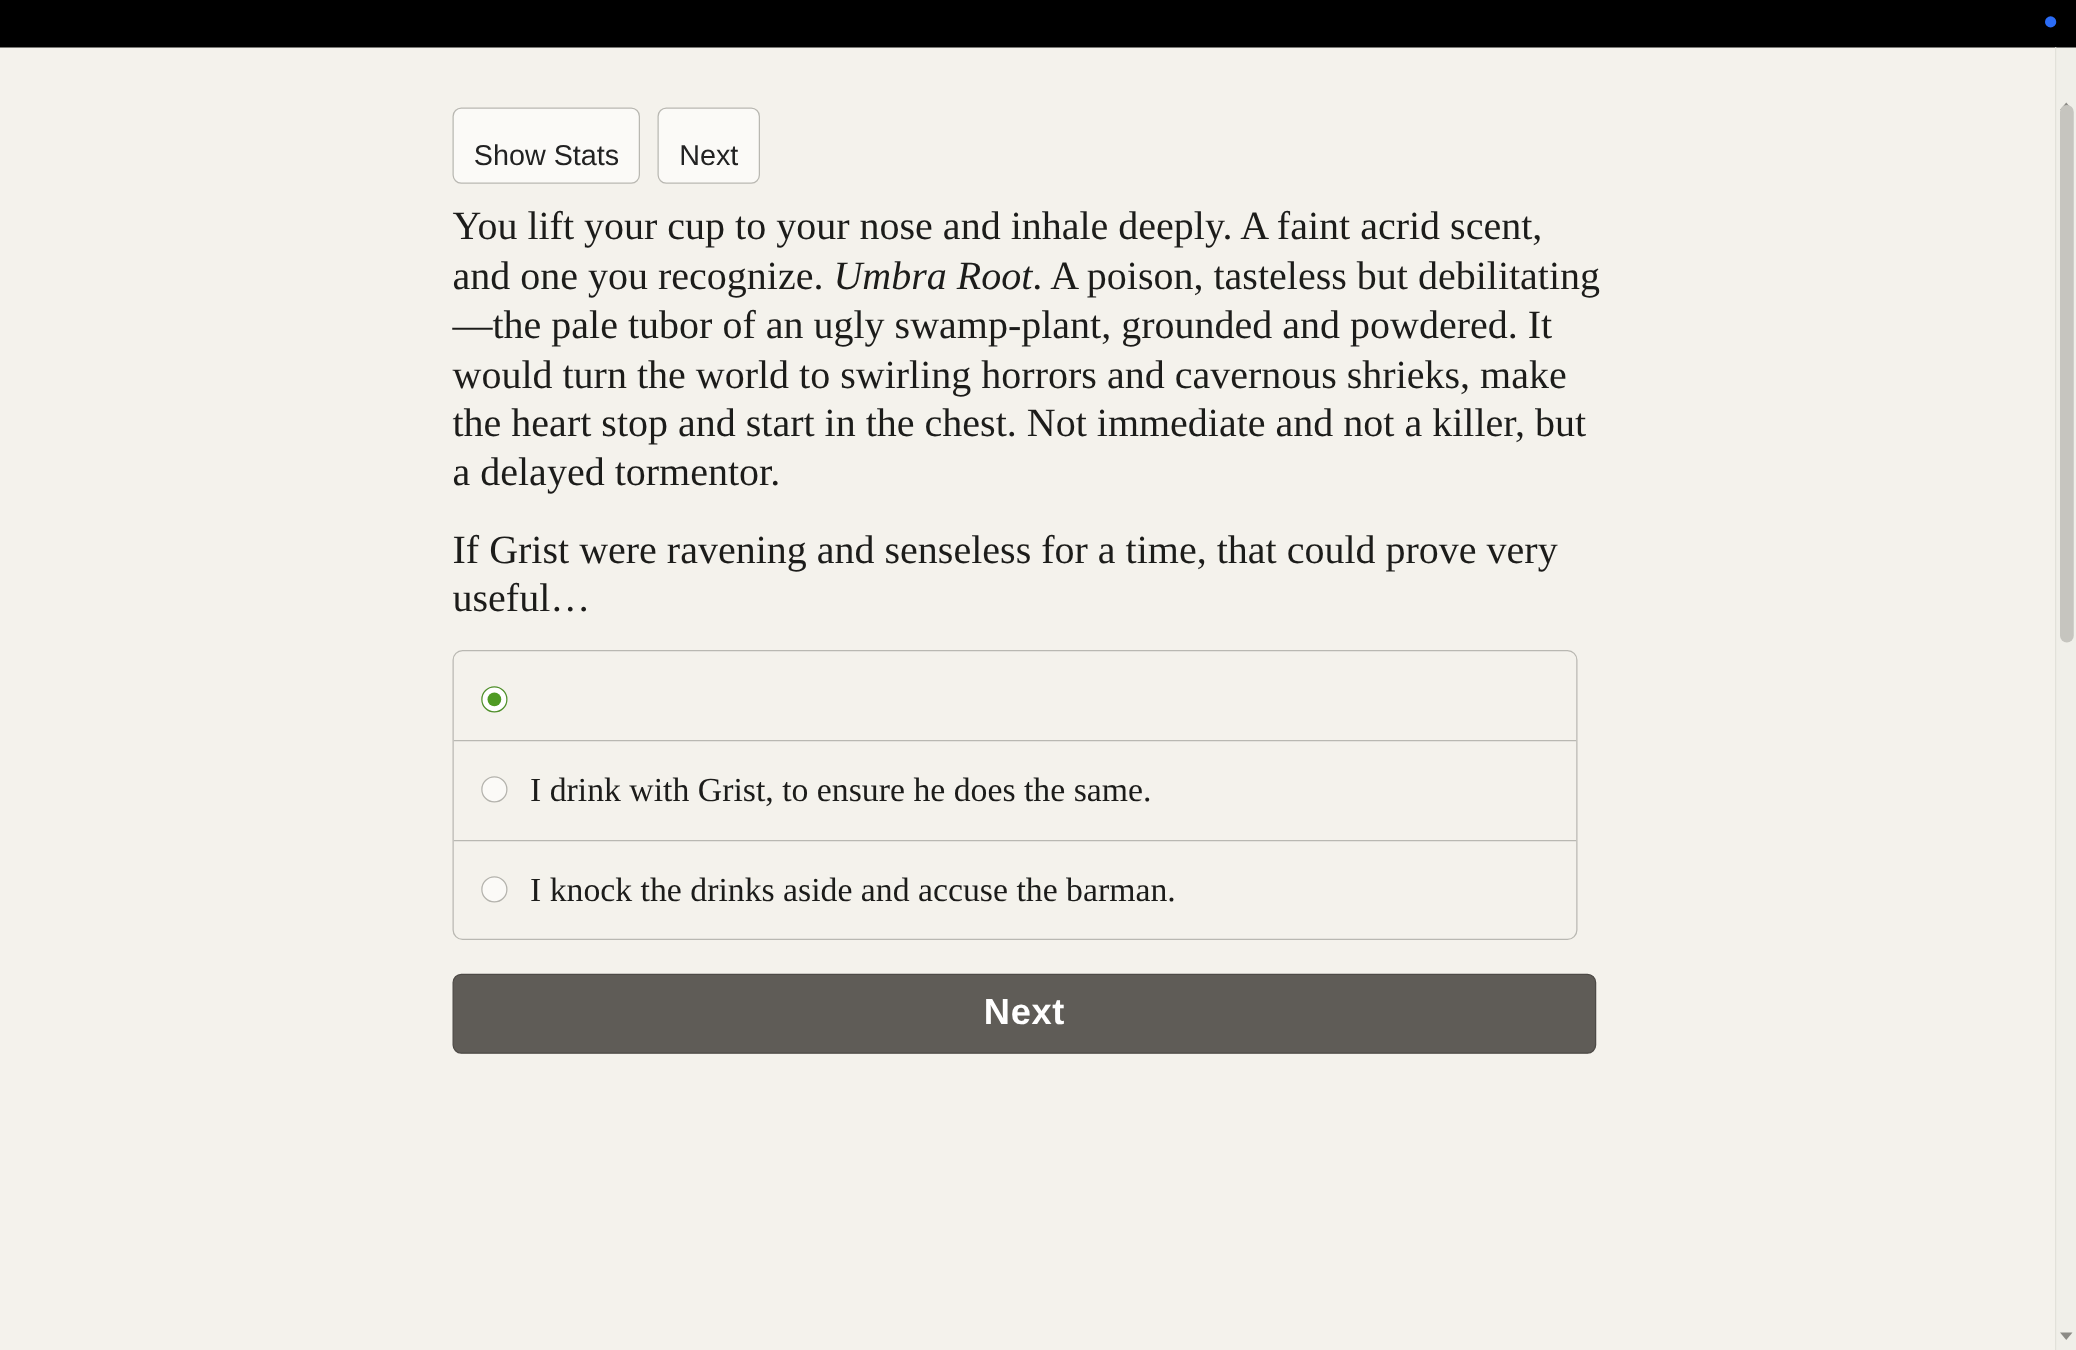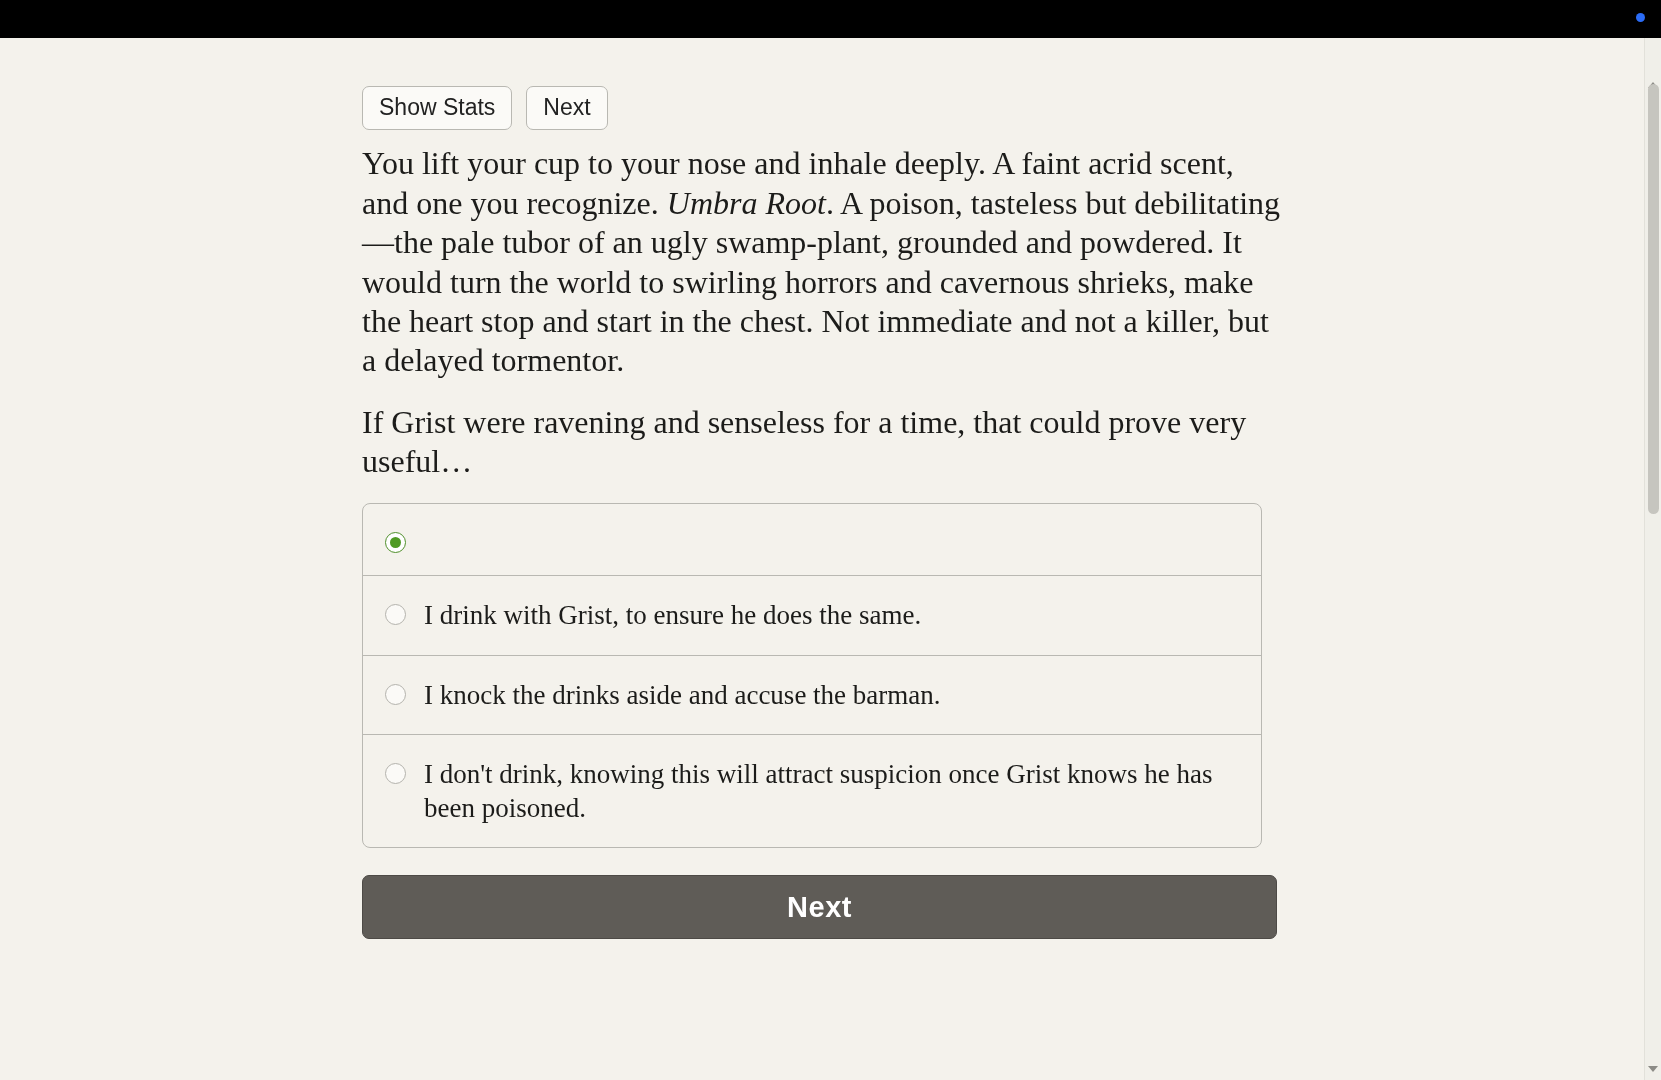--- a/index.html
+++ b/index.html
@@ -96,21 +96,21 @@
     gap: 14px;
     margin-bottom: 14px;
   }
   .chrome-btn {
     font-family: "Liberation Sans", sans-serif;
     font-size: 23px;
     color: #222222;
     background: #fbfaf7;
     border: 1px solid #b9b8b2;
     border-radius: 7px;
-    padding: 7px 16px 9px 16px;
+    padding: 24px 16px 9px 16px;
     line-height: 1.15;
     cursor: pointer;
   }
 
   
   .story-p {
     font-family: "Liberation Serif", serif;
     font-size: 32px;
     line-height: 1.23;
     color: #1c1c1a;
@@ -221,24 +221,20 @@
       <div class="choice">
         <span class="radio"></span>
         <span class="choice-label">I drink with Grist, to ensure he does the same.</span>
       </div>
 
       <div class="choice">
         <span class="radio"></span>
         <span class="choice-label">I knock the drinks aside and accuse the barman.</span>
       </div>
 
-      <div class="choice">
-        <span class="radio"></span>
-        <span class="choice-label">I don't drink, knowing this will attract suspicion once Grist knows he has been poisoned.</span>
-      </div>
 
     </div>
 
     <button class="next-btn">Next</button>
 
   </div>
 </div>
 
 <div class="scrollbar-track">
   <div class="scroll-arrow up"></div>

